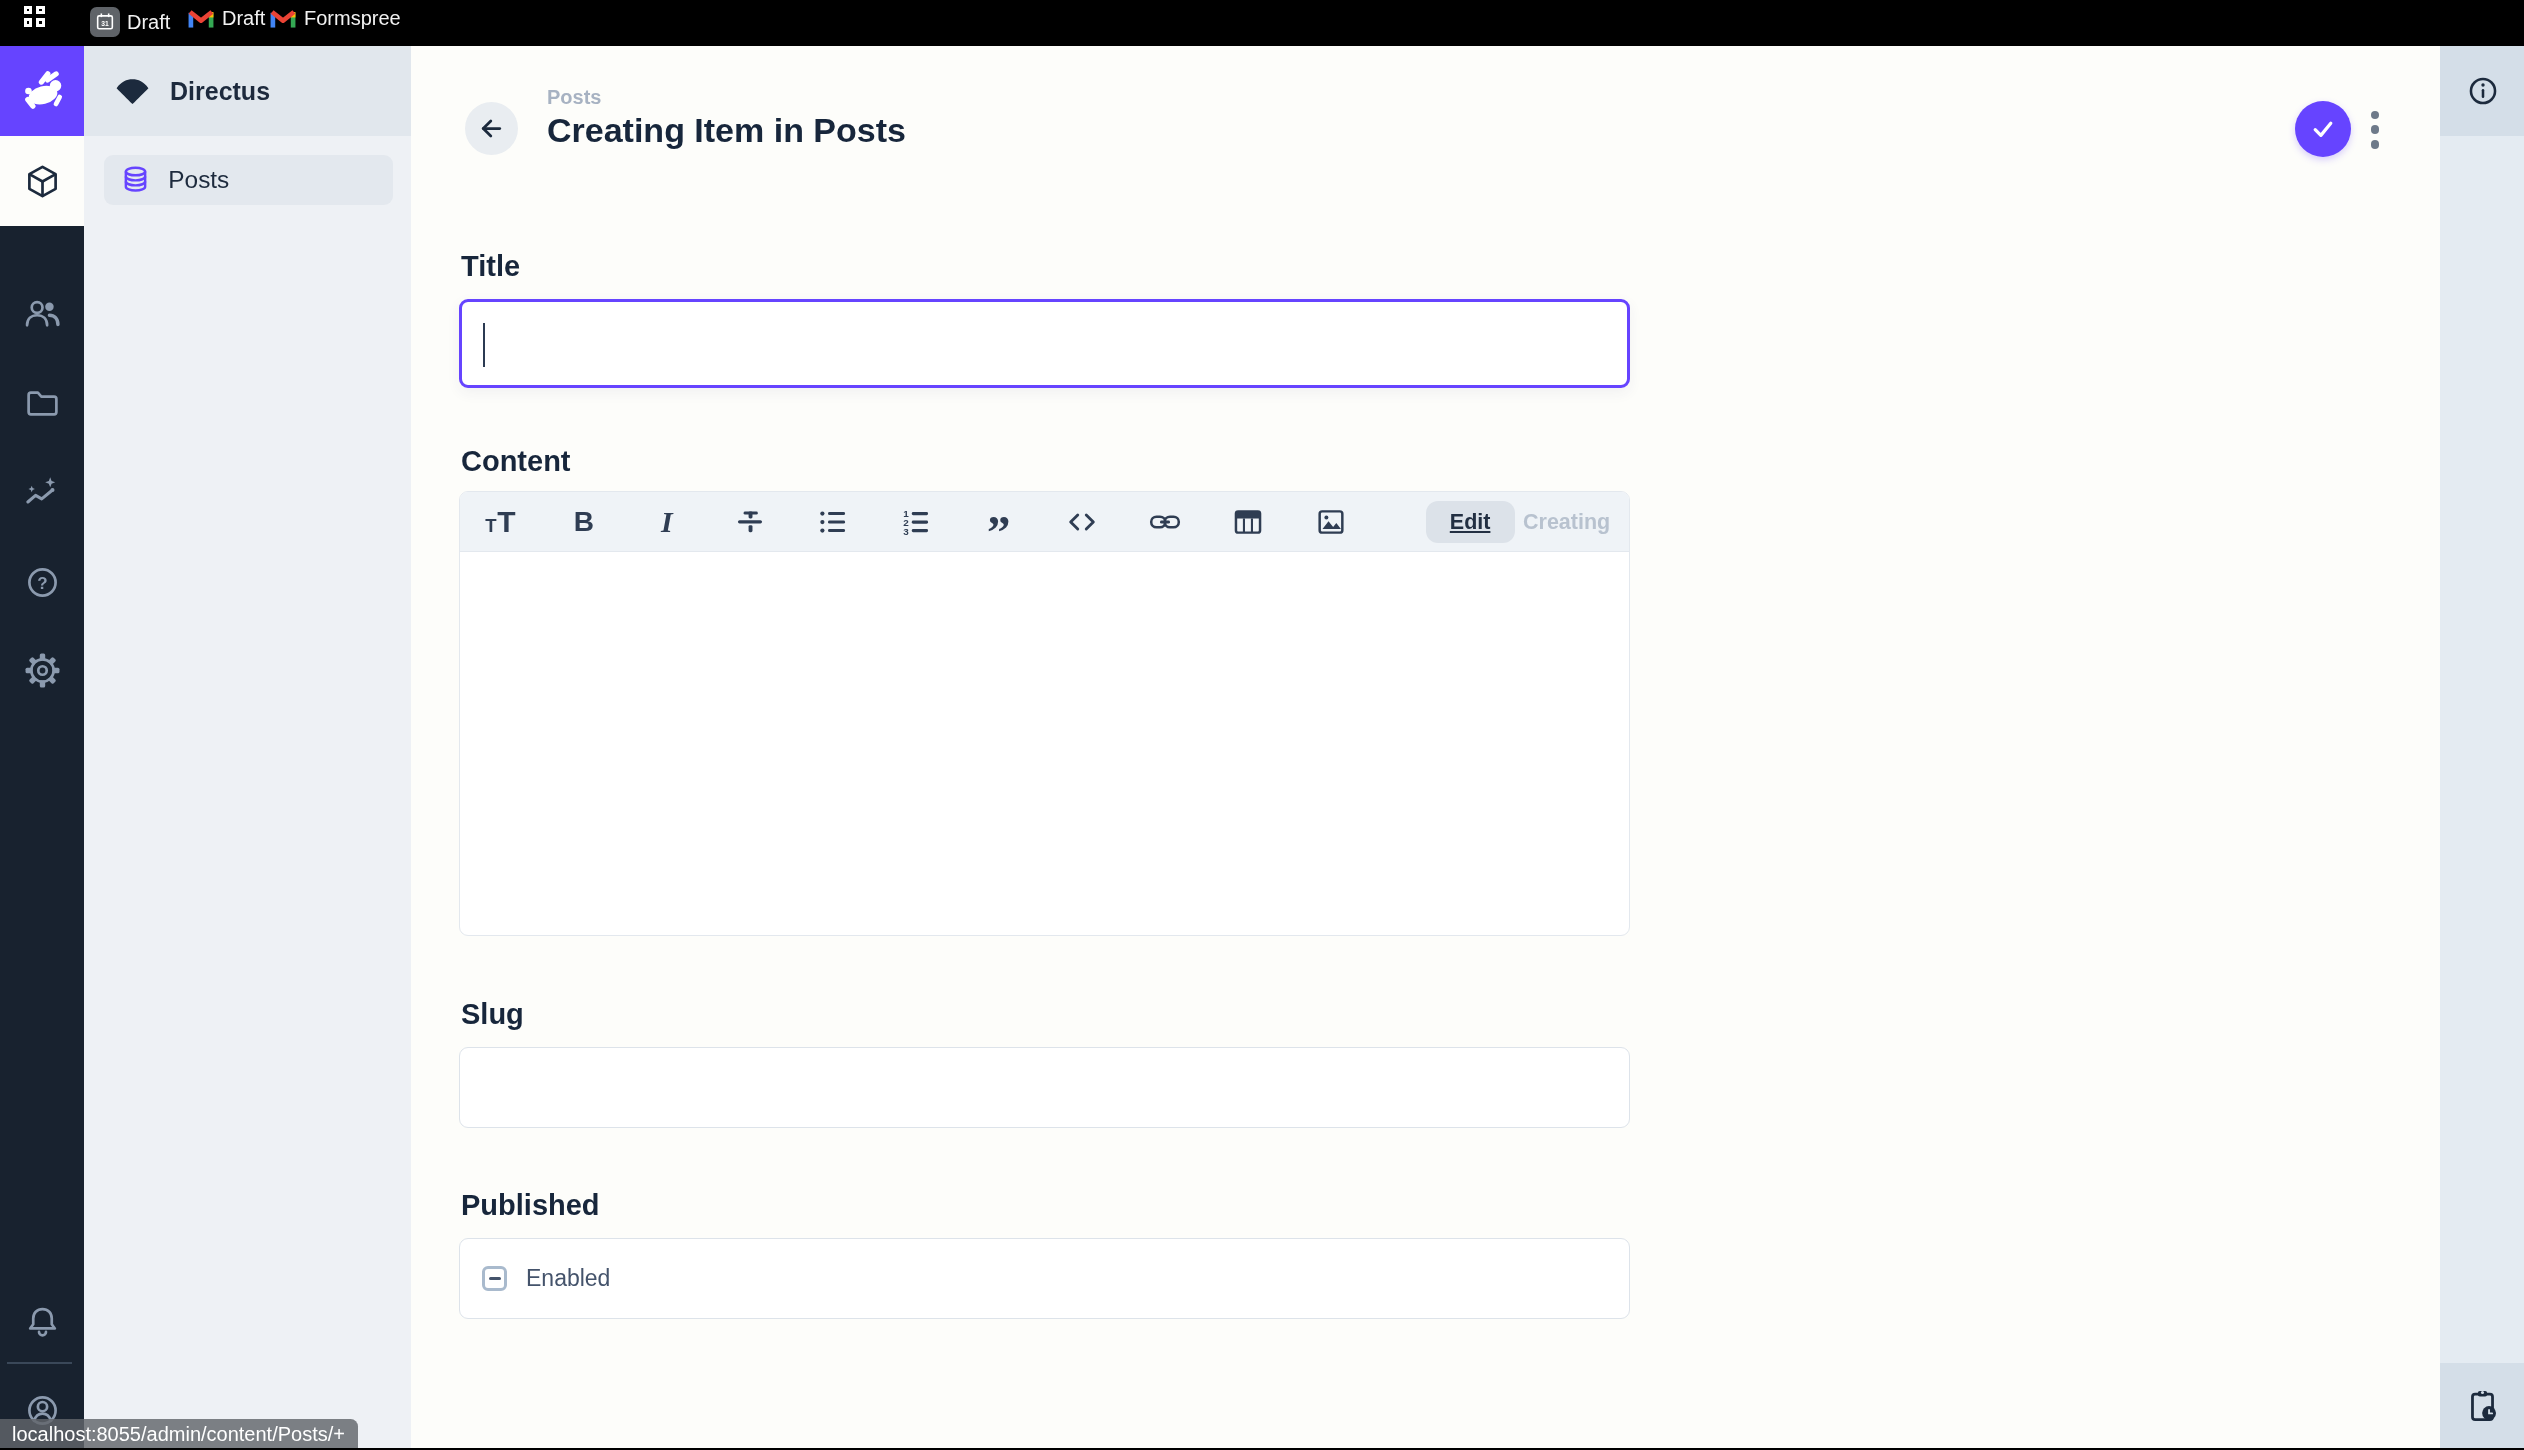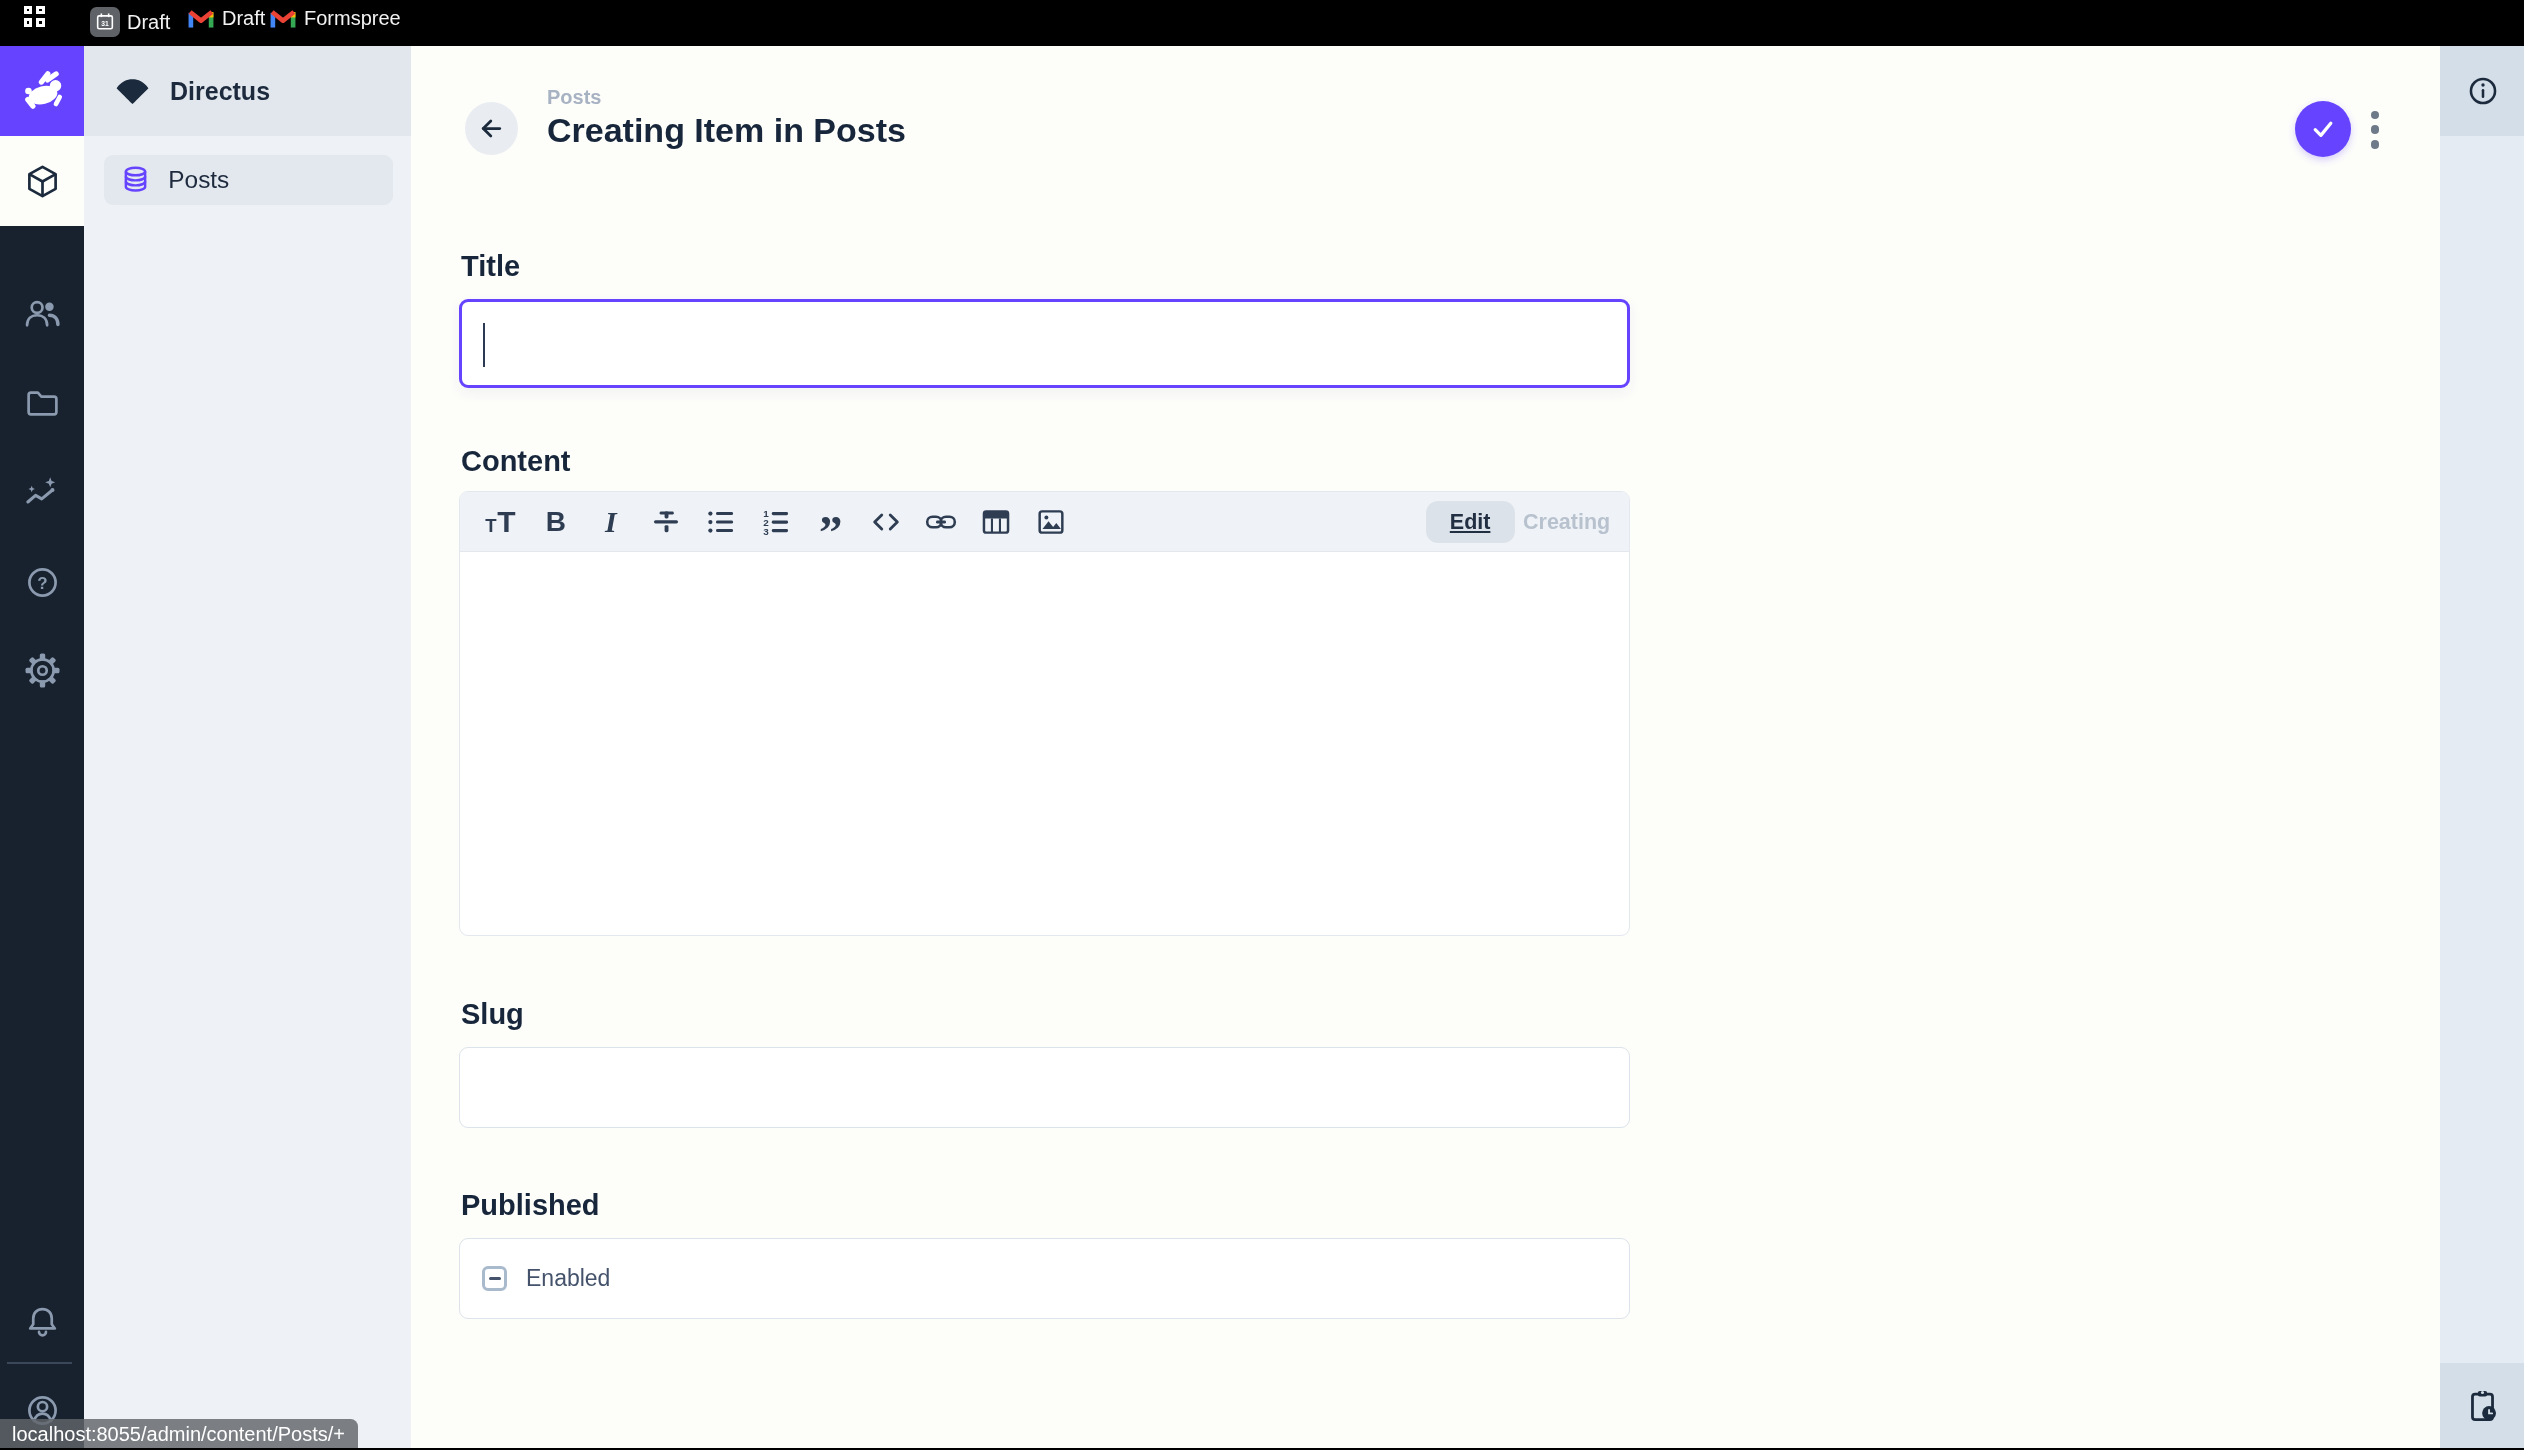--- a/index.html
+++ b/index.html
@@ -42,21 +42,21 @@
   .kebab { position:absolute; left:1955px; top:63px; width:18px; height:41px; display:flex; flex-direction:column; align-items:center; justify-content:space-between; padding:1.5px 0; cursor:pointer; }
   .kebab i { width:8.1px; height:8.1px; border-radius:50%; background:#6e7a89; }
 
   .field-label { position:absolute; left:50px; font-size:29px; font-weight:600; color:#17263b; }
   .input-box { position:absolute; left:48px; width:1171px; background:#fff; border-radius:9px; }
   #title-input { top:253px; height:89px; border:3px solid #6644ff; box-shadow:0 4.4px 13.3px rgba(48,58,110,.06); }
   .caret { position:absolute; left:21px; top:21px; width:2.2px; height:44px; background:#2b3a52; animation:blink 1.1s steps(1) infinite; }
   @keyframes blink { 50% { opacity:0; } }
 
   #editor { position:absolute; left:48px; top:445px; width:1171px; height:445px; border:1.5px solid #e3e8ee; border-radius:9px; background:#fff; }
-  #toolbar { height:60px; background:#eff3f7; border-bottom:1.5px solid #e3e8ee; border-radius:7.4px 7.4px 0 0; position:relative; display:flex; align-items:center; padding-left:13.3px; }
+  #toolbar { height:60px; background:#eff3f7; border-bottom:1.5px solid #e3e8ee; border-radius:7.4px 7.4px 0 0; position:relative; display:flex; align-items:center; padding-left:13.3px;gap:28px; }
   .tb-btn { width:55px; height:43px; display:flex; align-items:center; justify-content:center; color:#2f3d53; cursor:pointer; flex:0 0 auto; }
   .tb-b { font-size:28px; font-weight:800; }
   .tb-i { font-family:"Liberation Serif","DejaVu Serif",serif; font-style:italic; font-size:30px; font-weight:700; }
   .tb-tT { font-weight:800; letter-spacing:0.7px; }
   .tb-tT .sm { font-size:18.5px; } .tb-tT .lg { font-size:30px; }
   .tb-q { font-family:"Liberation Serif","DejaVu Serif",serif; font-size:47px; font-weight:700; line-height:15px; padding-top:21px; }
   .mode-tabs { position:absolute; right:10.4px; top:9px; display:flex; align-items:center; }
   .mode-edit { width:89px; height:42px; background:#dce2e9; border-radius:12px; display:flex; align-items:center; justify-content:center; font-size:21.5px; font-weight:700; color:#222f42; cursor:pointer;text-decoration:underline; }
   .mode-preview { width:104px; height:42px; display:flex; align-items:center; justify-content:center; font-size:21.5px; font-weight:700; color:#b8c2cf; cursor:pointer; }
 

